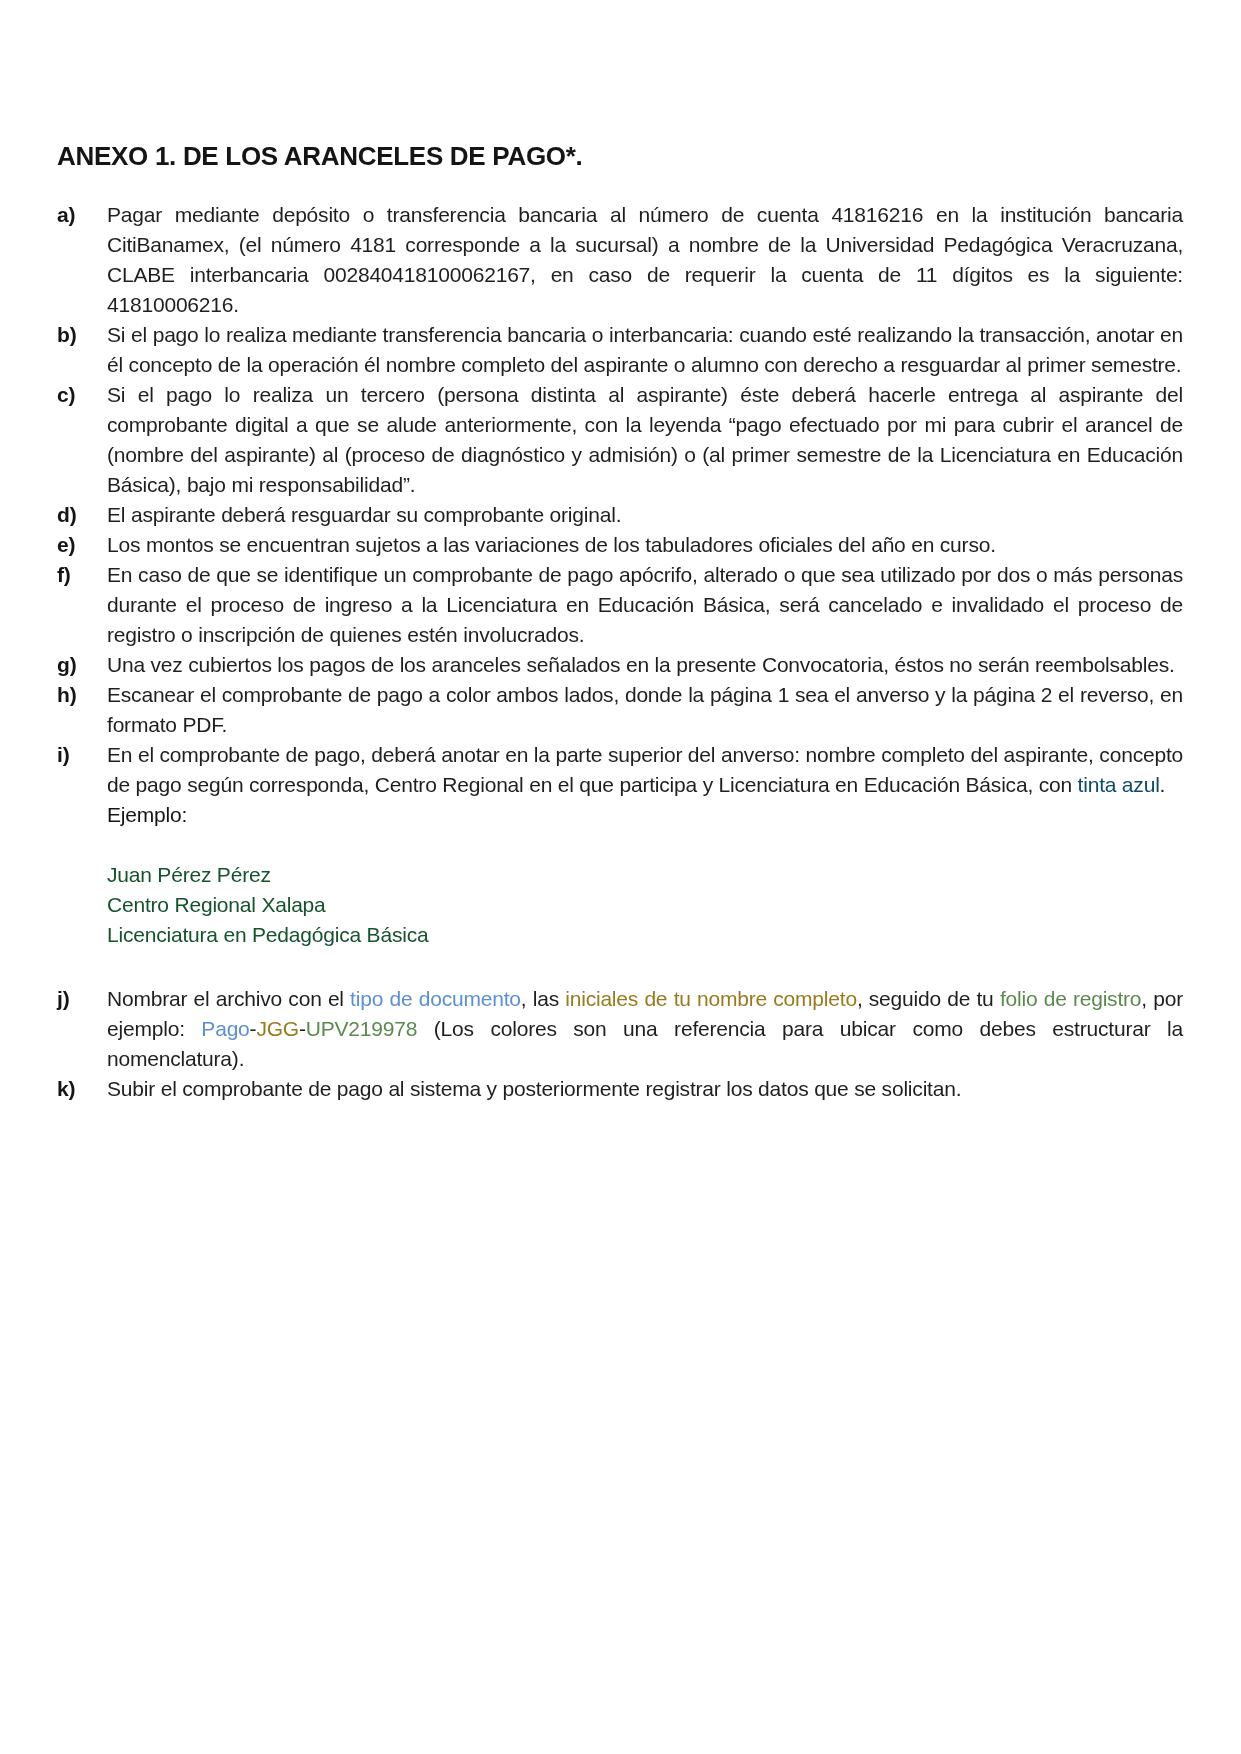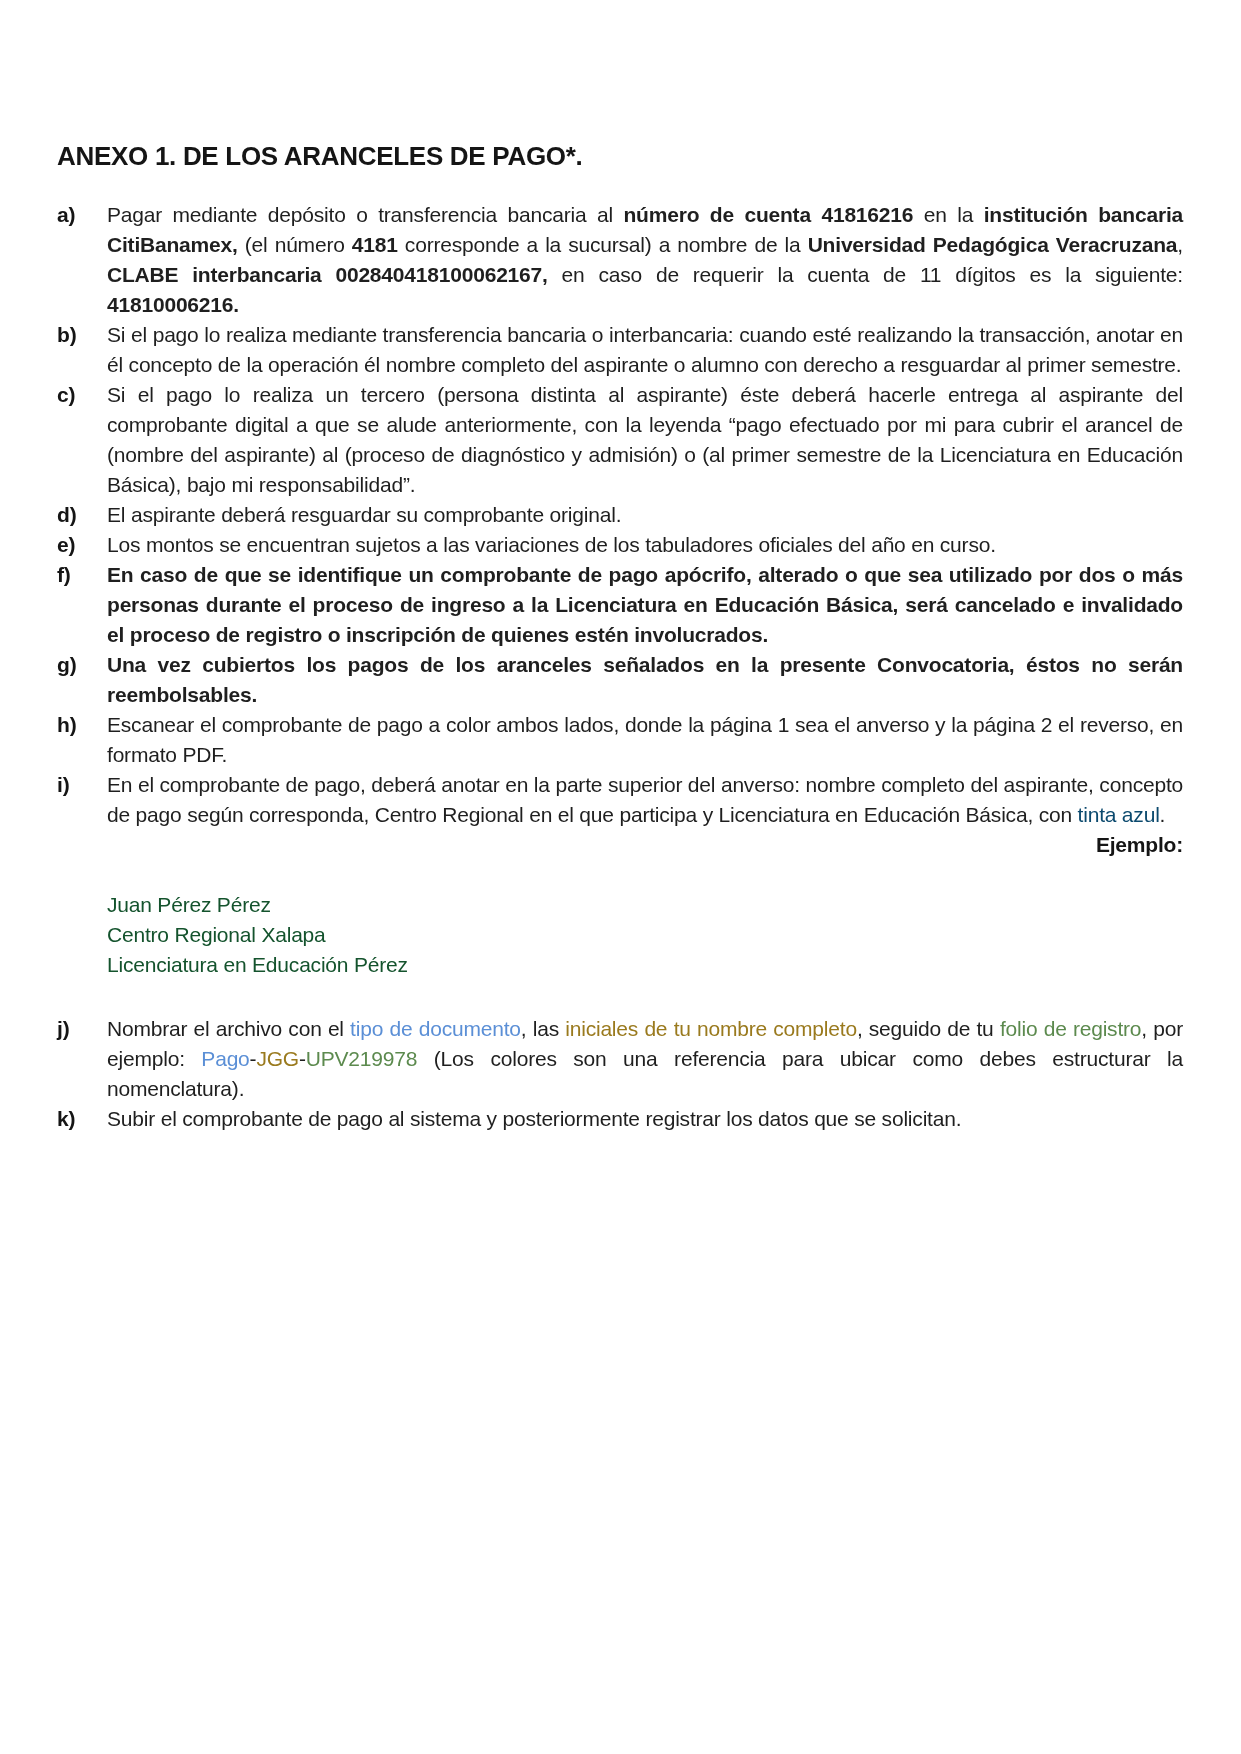--- a/index.html
+++ b/index.html
@@ -33,36 +33,36 @@
     letter-spacing: -0.2px;
   }
   .marker {
     flex: 0 0 50px;
     width: 50px;
     font-weight: 700;
     color: #151515;
   }
   .body-wrap { flex: 1 1 auto; min-width: 0; }
   .runs { text-align: justify; }
-  .sub { font-weight: 700; color: #151515; text-align: right; }
+  .sub { font-weight: 400; color: #151515; }
   .item-j { margin-top: 34px; }
   .example {
     margin: 30px 0 0 50px;
     font-size: 21px;
     line-height: 30px;
     letter-spacing: -0.2px;
   }
   .note {
     margin-top: 32px;
     font-size: 21px;
     line-height: 30px;
     letter-spacing: -0.2px;
     text-align: justify;
   }
-  .note .run-bold, .run-bold { font-weight: 700; }
+  .note .run-bold, .run-bold { font-weight: 400; }
 </style>
 </head>
 <body>
 
 <div class="page">
 
   <h1 class="title">ANEXO 1. DE LOS ARANCELES DE PAGO*.</h1>
 
   <div class="list">
 
@@ -126,21 +126,21 @@
       <span class="marker">i)</span>
       <div class="body-wrap">
         <div class="runs"><span>En el comprobante de pago, deberá anotar en la parte superior del anverso: nombre completo del aspirante, concepto de pago según corresponda, Centro Regional en el que participa y Licenciatura en Educación Básica, con </span><span style="color: #0c4a6e;">tinta azul</span><span>.</span></div>
         <div class="sub">Ejemplo:</div>
       </div>
     </div>
 
     <div class="example" style="color: #14532d;">
       <div>Juan Pérez Pérez</div>
       <div>Centro Regional Xalapa</div>
-      <div>Licenciatura en Educación Pérez</div>
+      <div>Licenciatura en Pedagógica Básica</div>
     </div>
 
     <div class="item item-j">
       <span class="marker">j)</span>
       <div class="body-wrap">
         <div class="runs"><span>Nombrar el archivo con el </span><span style="color: rgb(91, 143, 214);">tipo de documento</span><span>, las </span><span style="color: rgb(154, 122, 30);">iniciales de tu nombre completo</span><span>, seguido de tu </span><span style="color: rgb(92, 138, 78);">folio de registro</span><span>, por ejemplo: </span><span style="color: rgb(91, 143, 214);">Pago</span><span>-</span><span style="color: rgb(154, 122, 30);">JGG</span><span>-</span><span style="color: rgb(92, 138, 78);">UPV219978</span><span> (Los colores son una referencia para ubicar como debes estructurar la nomenclatura).</span></div>
       </div>
     </div>
 
     <div class="item">

